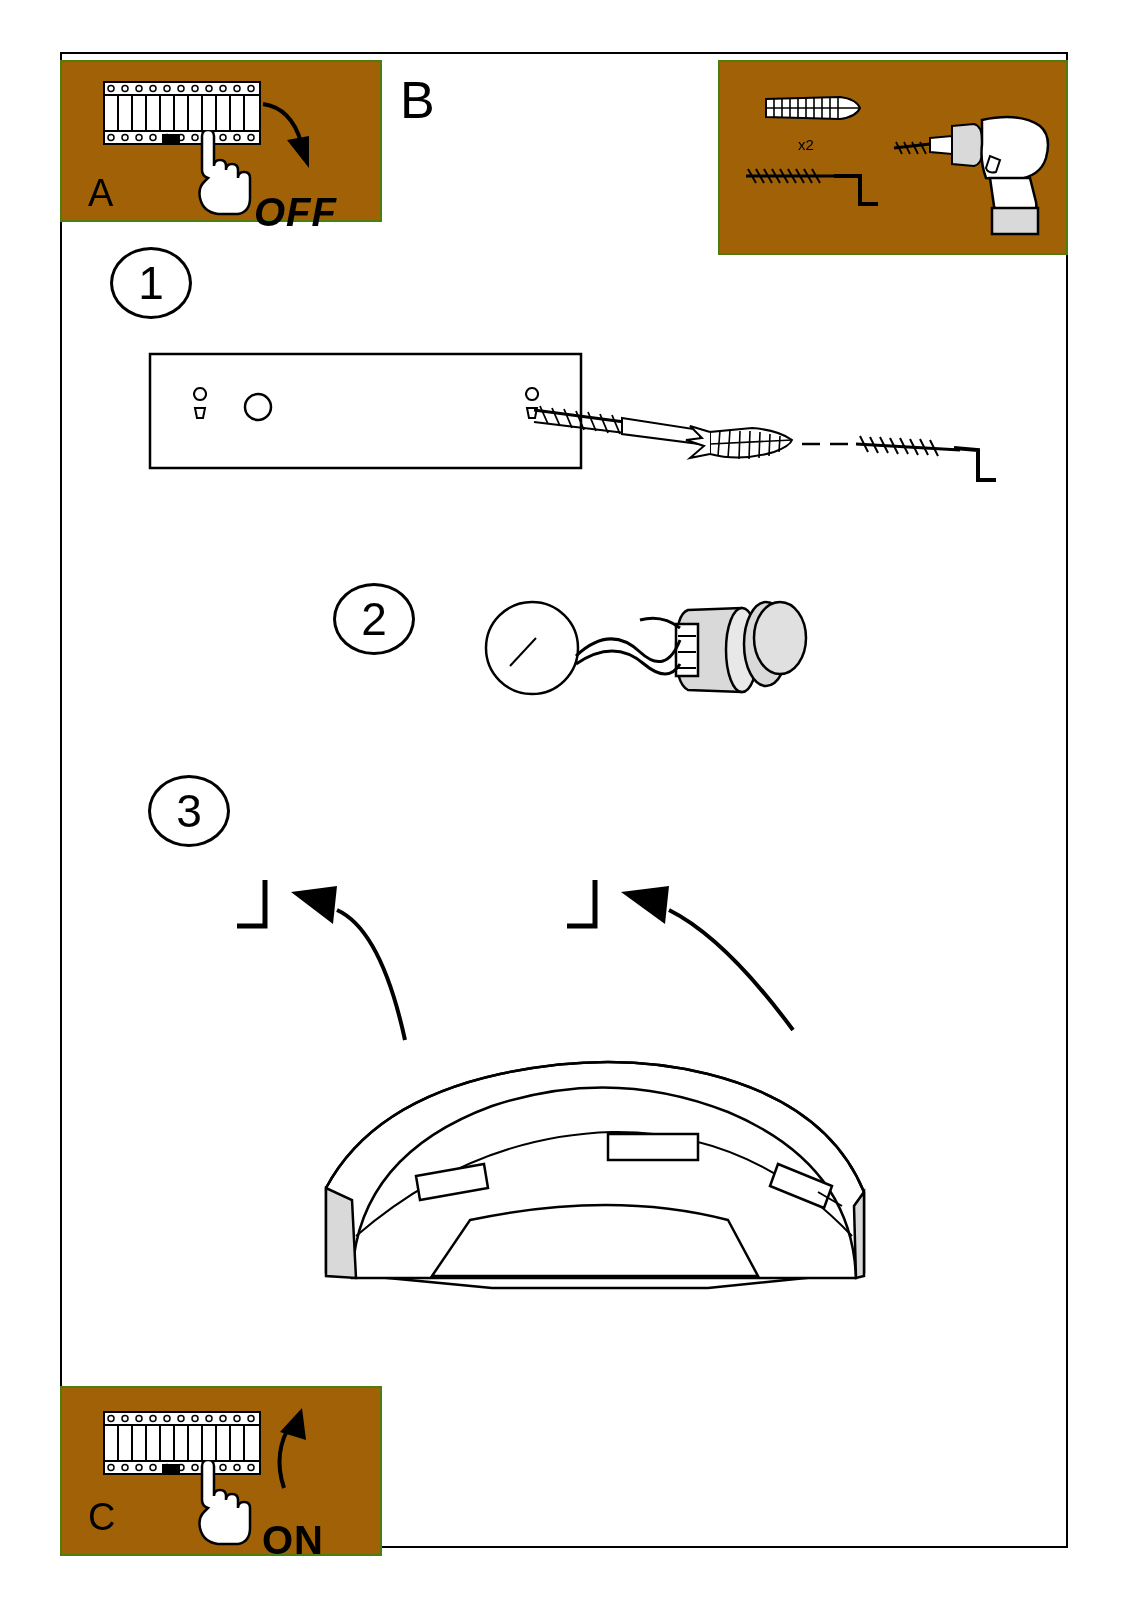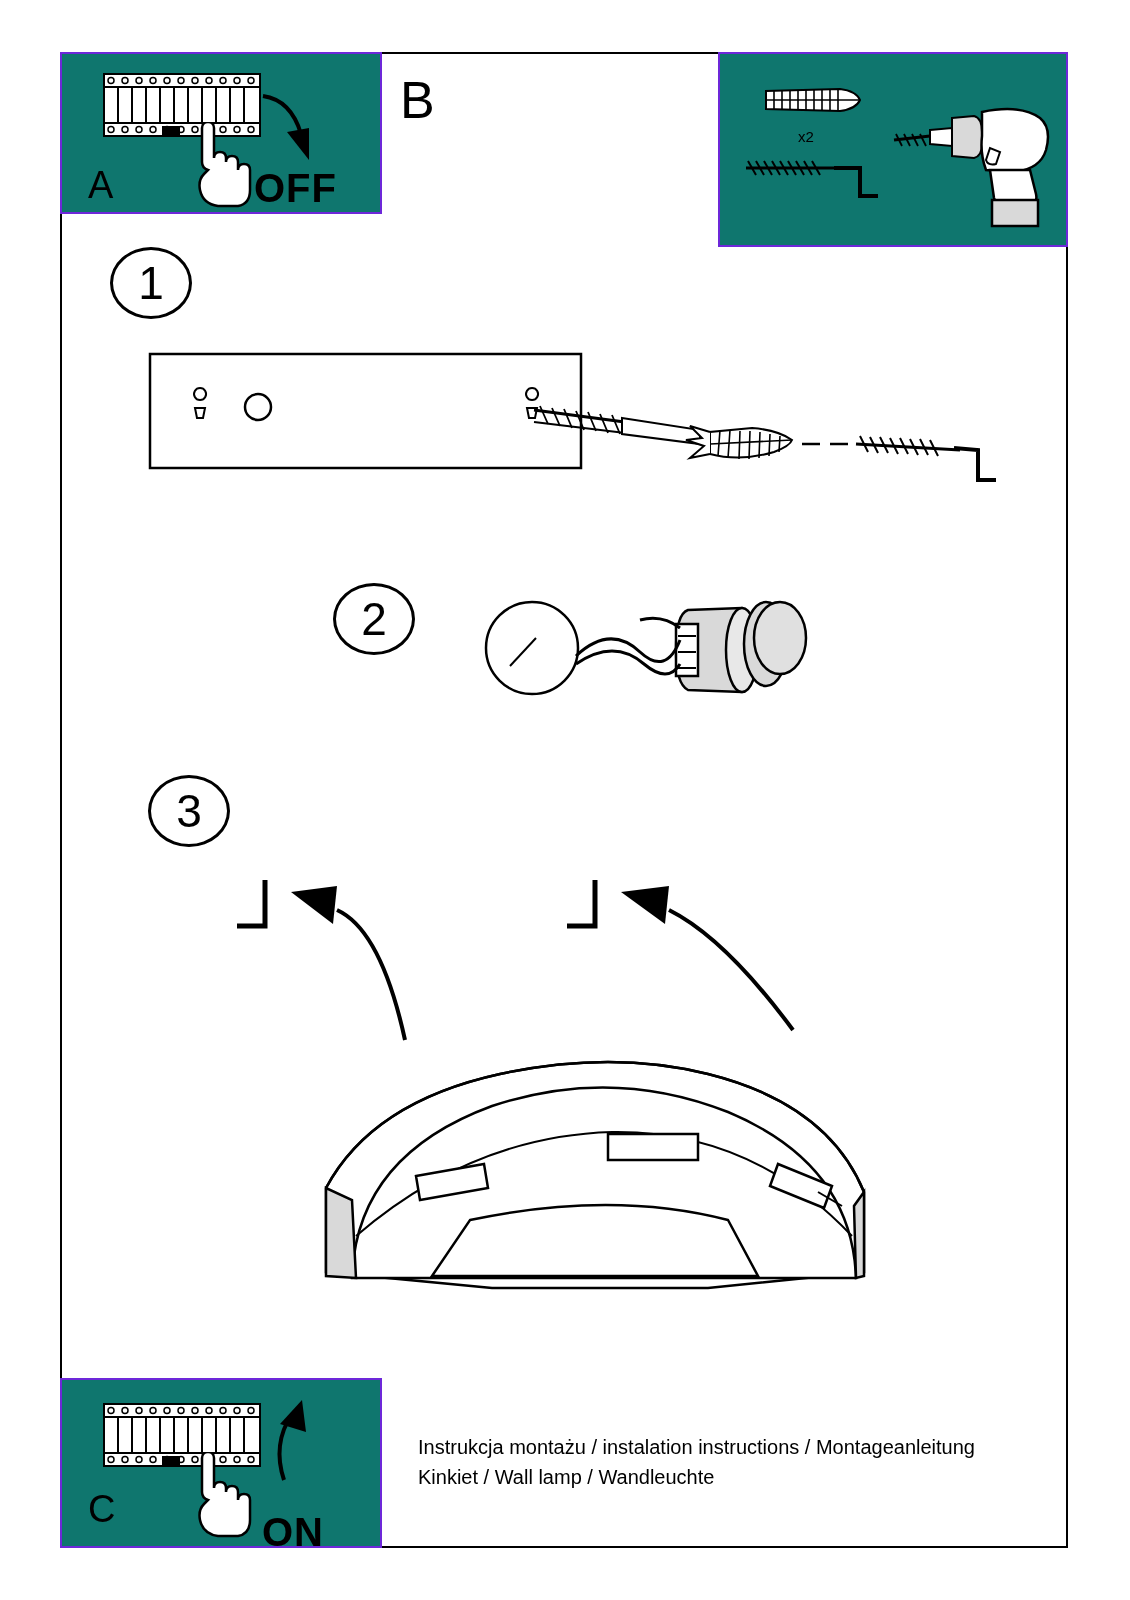--- a/index.html
+++ b/index.html
@@ -25,23 +25,24 @@
     position: absolute;
     left: 60px;
     top: 52px;
     width: 1008px;
     height: 1496px;
     border: 2px solid #000;
     box-sizing: border-box;
   }
   .panel {
     position: absolute;
-    border: 2px solid #6d28d9;
+    border: 2px solid #4d7c0f;
     box-sizing: border-box;
-    background: #0f766e;
+    background: #a16207;
+    margin-top: 8px;
   }
   
   #panel-a { left: 60px; top: 52px; width: 322px; height: 162px; }
   .panel-letter {
     position: absolute;
     font-size: 38px;
     font-weight: normal;
     font-family: "Liberation Sans", sans-serif;
     line-height: 1;
   }
@@ -162,21 +163,21 @@
       </svg>
     </div>
 
     <div class="abs" style="left:195px; top:36px;">
       <svg width="66" height="82" viewBox="0 0 66 82">
         <path d="M6 6 Q34 10 44 44" fill="none" stroke="#000" stroke-width="4"></path>
         <path d="M30 42 L52 70 L52 38 Z" fill="#000"></path>
       </svg>
     </div>
 
-    <span class="word-off" style="left:192px; top:112px;">OFF</span>
+    <span class="word-off" style="left:192px; top:128px;font-style:italic;">OFF</span>
   </div>
 
   <span class="big-b">B</span>
 
   <div class="panel" id="panel-b">
 
     <div class="abs" style="left:40px; top:25px;">
       <svg width="105" height="42" viewBox="0 0 105 42">
         <path d="M6 12 L6 30 L80 32 Q96 30 100 21 Q96 12 80 10 Z" fill="#fff" stroke="#000" stroke-width="2"></path>
         <g stroke="#000" stroke-width="1.6">
@@ -391,18 +392,14 @@
     <div class="abs" style="left:200px; top:18px;">
       <svg width="70" height="86" viewBox="0 0 70 86">
         <path d="M22 82 Q10 46 30 16" fill="none" stroke="#000" stroke-width="4"></path>
         <path d="M18 26 L40 2 L44 34 Z" fill="#000"></path>
       </svg>
     </div>
 
     <span class="word-off" style="left:200px; top:130px;">ON</span>
   </div>
 
-  <div class="footer-text">
-    <div>Instrukcja montażu / instalation instructions / Montageanleitung</div>
-    <div>Kinkiet / Wall lamp / Wandleuchte</div>
-  </div>
 
 </div>
 
 </body></html>

